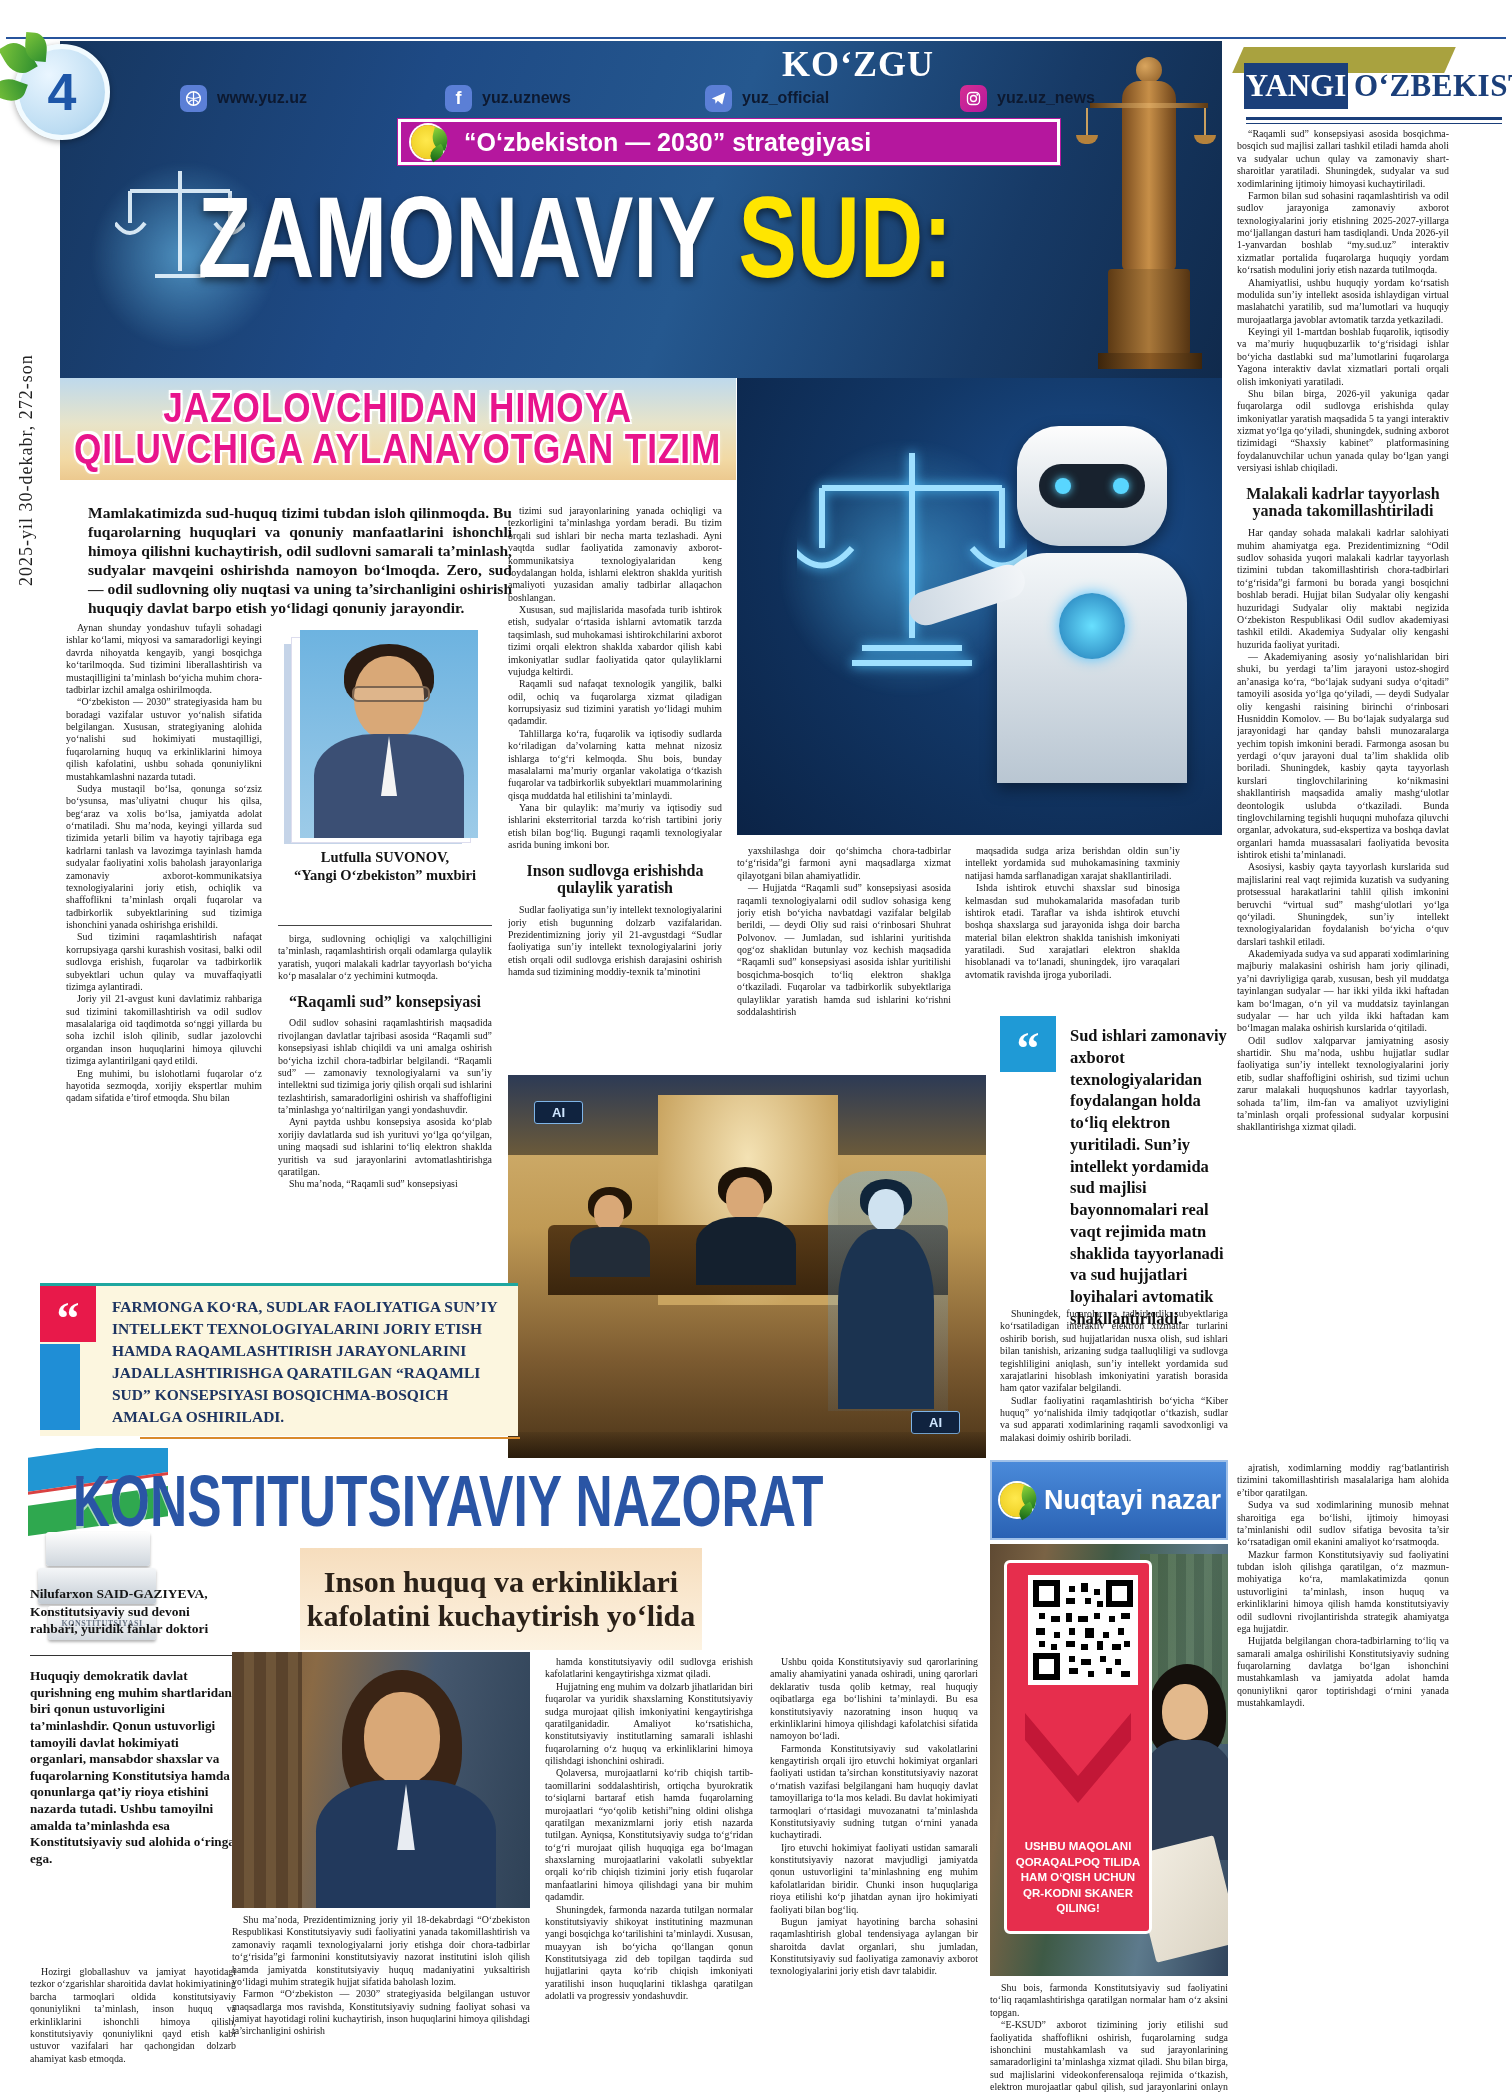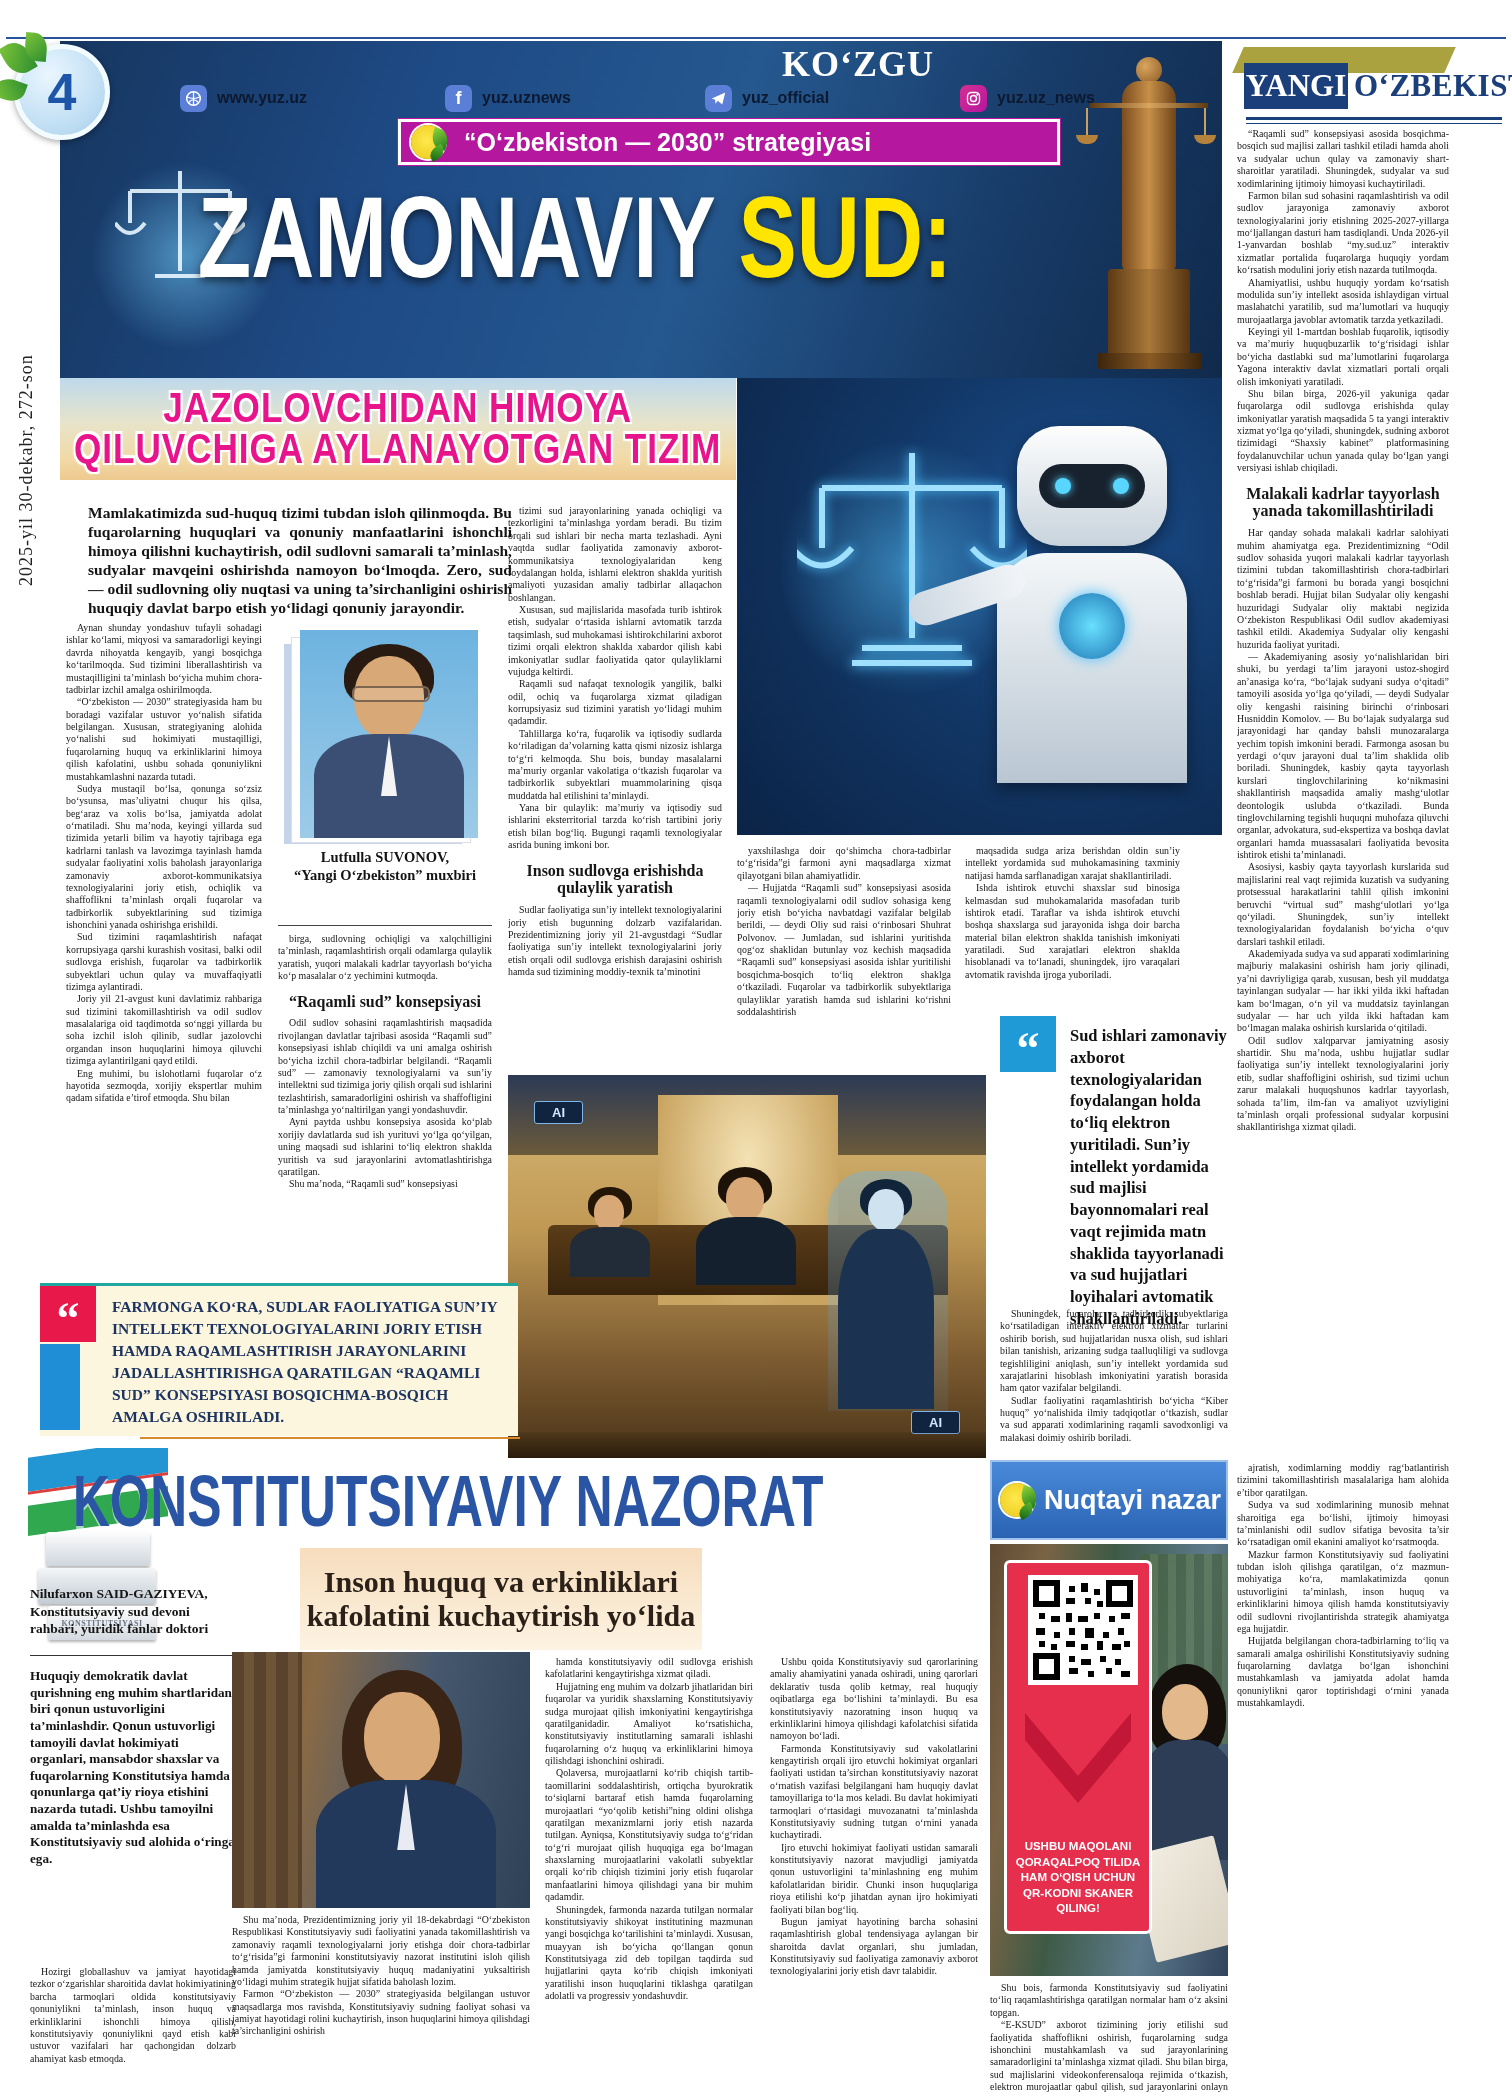--- a/index.html
+++ b/index.html
@@ -300,21 +300,21 @@
         <p>Ayni paytda ushbu konsepsiya asosida ko‘plab xorijiy davlatlarda sud ish yurituvi yo‘lga qo‘yilgan, uning maqsadi sud ishlarini to‘liq elektron shaklda yuritish va sud jarayonlarini avtomatlashtirishga qaratilgan.</p>
         <p>Shu ma’noda, “Raqamli sud” konsepsiyasi</p>
       </div>
   </div>
 
   <div class="col" style="left:508px;top:505px;width:214px;height:562px">
     <div>
         <p>tizimi sud jarayonlarining yanada ochiqligi va tezkorligini ta’minlashga yordam beradi. Bu tizim orqali sud ishlari bir necha marta tezlashadi. Ayni vaqtda sudlar faoliyatida zamonaviy axborot-kommunikatsiya texnologiyalaridan keng foydalangan holda, ishlarni elektron shaklda yuritish amaliyoti yuzasidan amaliy tadbirlar allaqachon boshlangan.</p>
         <p>Xususan, sud majlislarida masofada turib ishtirok etish, sudyalar o‘rtasida ishlarni avtomatik tarzda taqsimlash, sud muhokamasi ishtirokchilarini axborot tizimi orqali elektron shaklda xabardor qilish kabi imkoniyatlar sudlar faoliyatida qator qulayliklarni vujudga keltirdi.</p>
         <p>Raqamli sud nafaqat texnologik yangilik, balki odil, ochiq va fuqarolarga xizmat qiladigan korrupsiyasiz sud tizimini yaratish yo‘lidagi muhim qadamdir.</p>
-        <p>Tahlillarga ko‘ra, fuqarolik va iqtisodiy sudlarda ko‘riladigan da’volarning katta qismi nizosiz ishlarga to‘g‘ri kelmoqda. Shu bois, bunday masalalarni ma’muriy organlar vakolatiga o‘tkazish fuqarolar va tadbirkorlik subyektlari muammolarining qisqa muddatda hal etilishini ta’minlaydi.</p>
+        <p>Tahlillarga ko‘ra, fuqarolik va iqtisodiy sudlarda ko‘riladigan da’volarning katta mehnat nizosiz ishlarga to‘g‘ri kelmoqda. Shu bois, bunday masalalarni ma’muriy organlar vakolatiga o‘tkazish fuqarolar va tadbirkorlik subyektlari muammolarining qisqa muddatda hal etilishini ta’minlaydi.</p>
         <p>Yana bir qulaylik: ma’muriy va iqtisodiy sud ishlarini eksterritorial tarzda ko‘rish tartibini joriy etish bilan bog‘liq. Bugungi raqamli texnologiyalar asrida buning imkoni bor.</p>
       </div>
     <h3 class="colhead">Inson sudlovga erishishda qulaylik yaratish</h3>
     <div>
         <p>Sudlar faoliyatiga sun’iy intellekt texnologiyalarini joriy etish bugunning dolzarb vazifalaridan. Prezidentimizning joriy yil 21-avgustdagi “Sudlar faoliyatiga sun’iy intellekt texnologiyalarini joriy etish orqali odil sudlovga erishish darajasini oshirish hamda sud tizimining moddiy-texnik ta’minotini</p>
       </div>
   </div>
 
   <div class="col" style="left:737px;top:845px;width:214px;height:224px">
       <p>yaxshilashga doir qo‘shimcha chora-tadbirlar to‘g‘risida”gi farmoni ayni maqsadlarga xizmat qilayotgani bilan ahamiyatlidir.</p>

